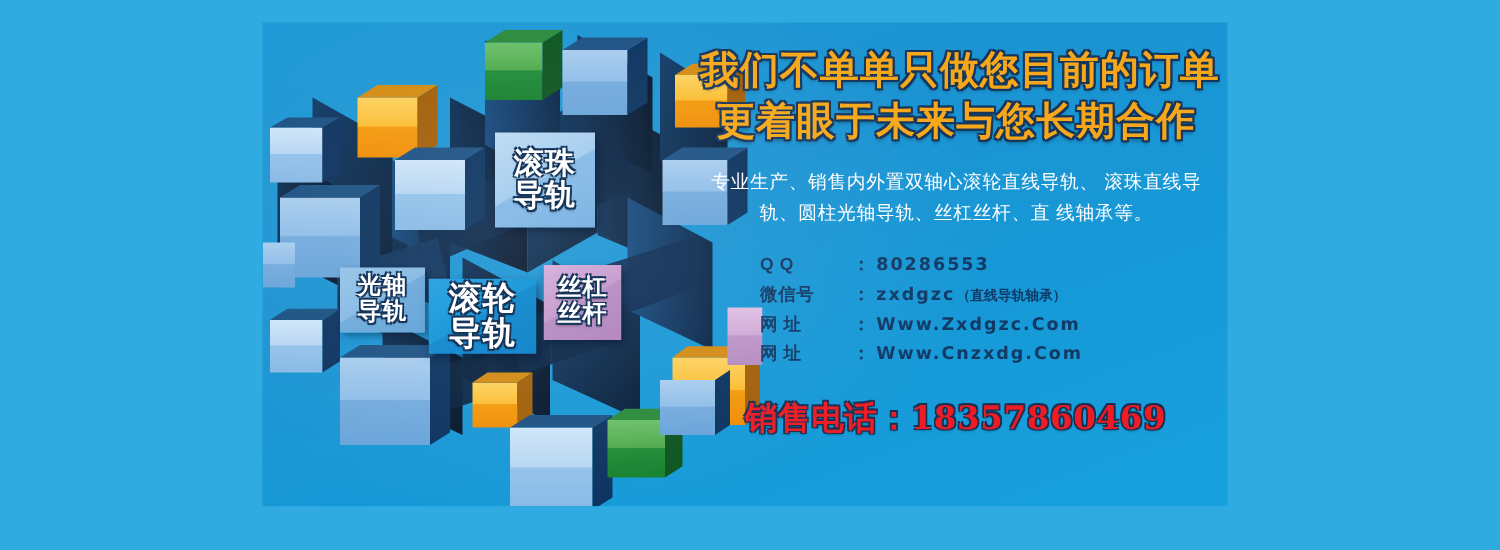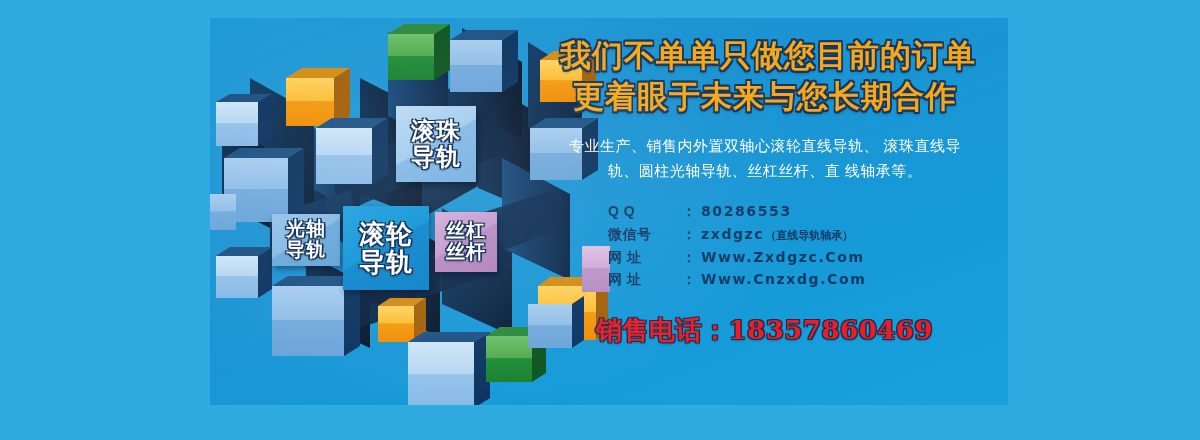--- a/index.html
+++ b/index.html
@@ -24,21 +24,20 @@
 
   
   #inner-banner {
     position: absolute;
     left: 210px;
     top: 18px;
     width: 772px;
     height: 387px;
     overflow: hidden;
     background: linear-gradient(160deg, #1f9ad6 0%, #1c93d2 35%, #169ad8 70%, #18a2dd 100%);
-    padding-left: 26px;
   }
 
   
   #inner-banner::after {
     content: "";
     position: absolute;
     left: 0; top: 0; right: 0; bottom: 0;
     background: radial-gradient(ellipse 70% 90% at 30% 45%, rgba(255,255,255,0.10), rgba(0,0,0,0) 65%);
     pointer-events: none;
   }
@@ -85,25 +84,26 @@
   
   #cube-guangzhou {
     left: 62px;   top: 196px;
     width: 68px;  height: 52px;
     font-size: 19px;
     background: linear-gradient(150deg, #9cc6e9 0%, #8cbde5 48%, #74aedd 49%, #69a7d9 100%);
     box-shadow: 2px 3px 6px rgba(0,20,45,0.45);
   }
   
   #cube-gunlun {
-    left: 133px;  top: 188px;
-    width: 86px;  height: 84px;
+    left: 133px;  top: 205px;
+    width: 86px;  height: 60px;
     font-size: 26px;
     background: linear-gradient(150deg, #2fa6e2 0%, #1f9ada 48%, #1b8ed0 49%, #1886cb 100%);
     box-shadow: 2px 3px 7px rgba(0,20,45,0.5);
+    font-family: Liberation Serif, serif;
   }
   
   #cube-sigang {
     left: 225px;  top: 194px;
     width: 62px;  height: 60px;
     font-size: 19px;
     background: linear-gradient(150deg, #d6b3dc 0%, #c8a0d0 48%, #bb93c6 49%, #b489c0 100%);
     box-shadow: 2px 3px 6px rgba(0,20,45,0.45);
   }
 

